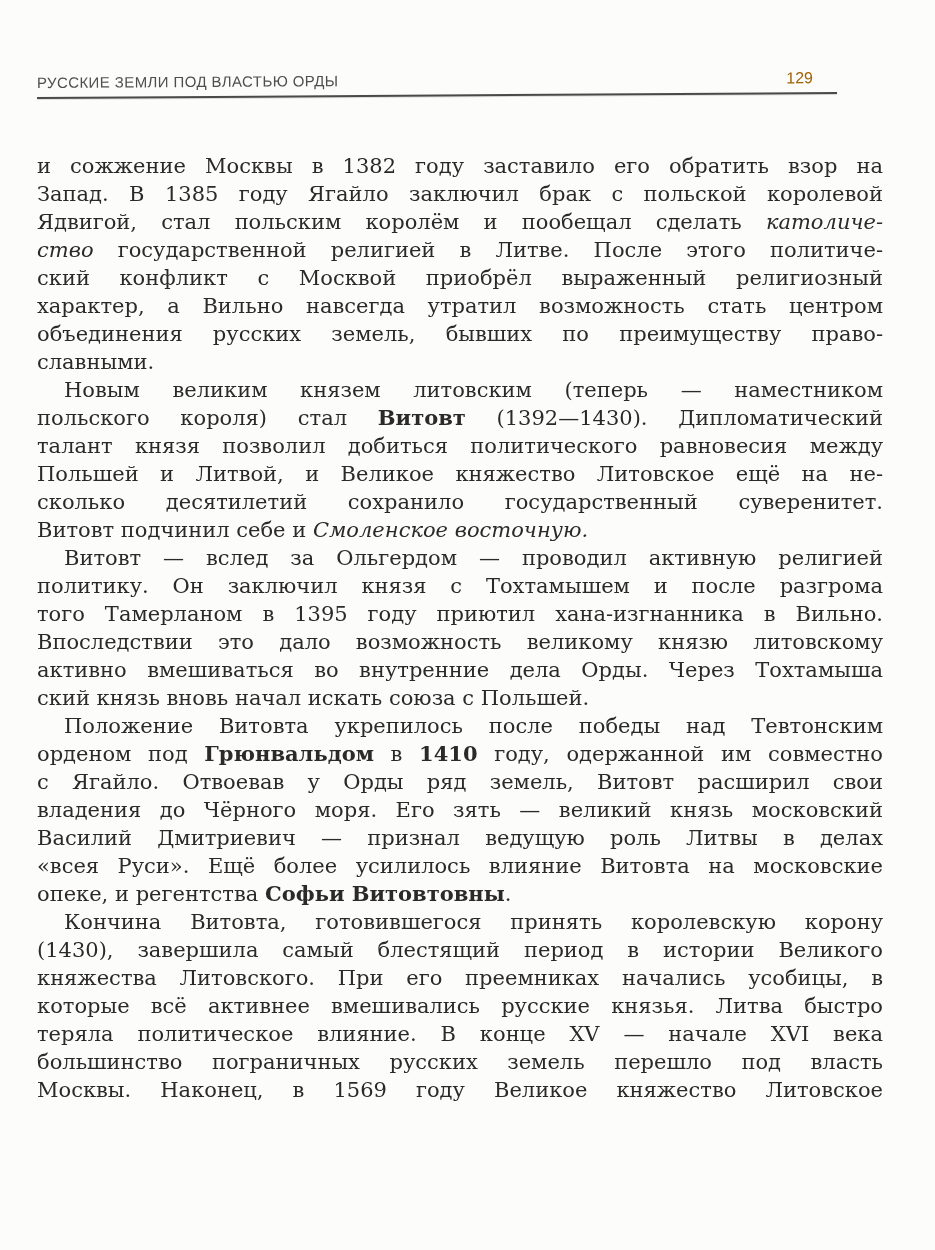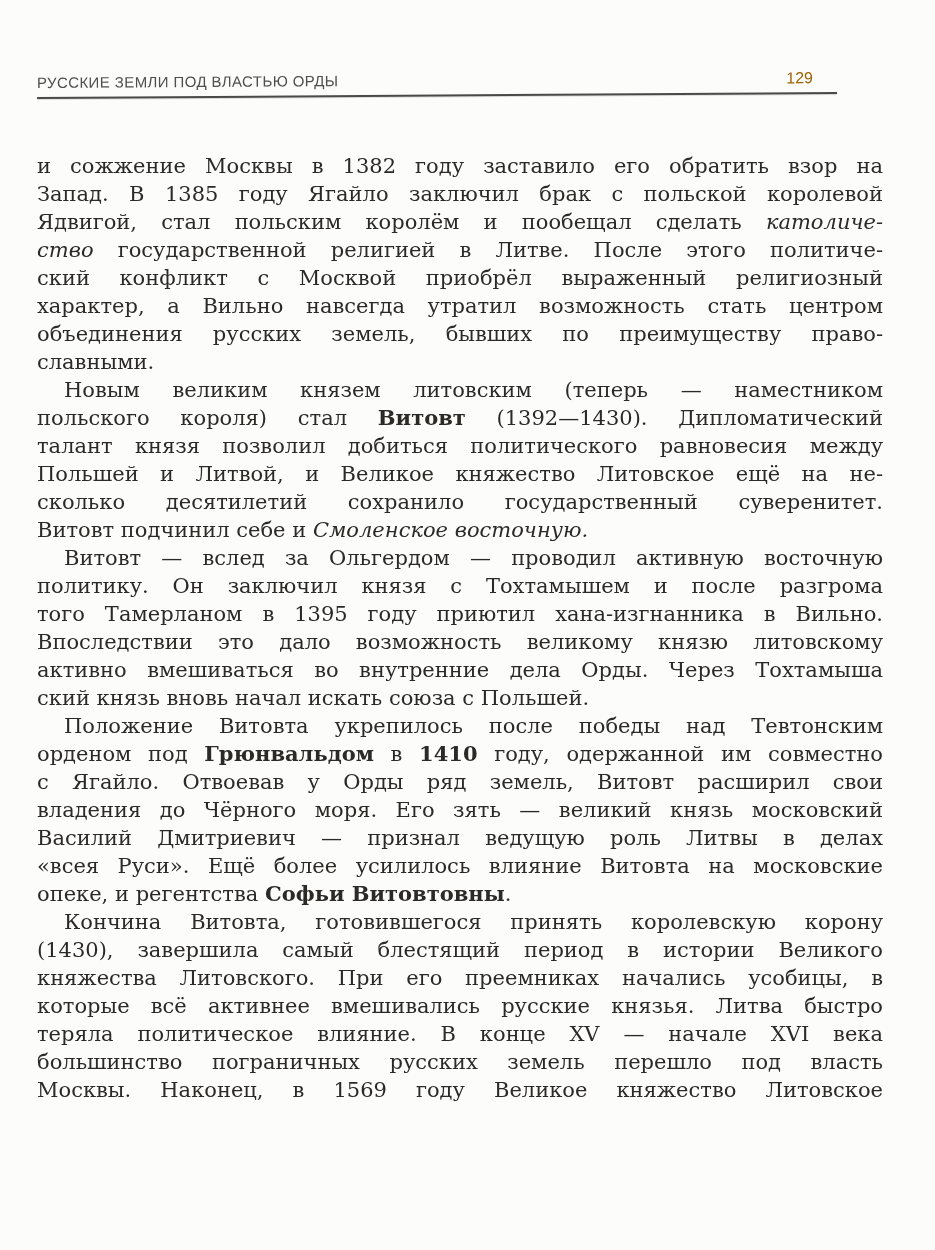--- a/index.html
+++ b/index.html
@@ -102,21 +102,21 @@
       </div>
       <div class="para">
         <div class="line just indent"><span class="seg">Новым великим князем литовским (теперь — наместником</span></div>
         <div class="line just"><span class="seg">польского короля) стал </span><span class="seg b">Витовт</span><span class="seg"> (1392—1430). Дипломатический</span></div>
         <div class="line just"><span class="seg">талант князя позволил добиться политического равновесия между</span></div>
         <div class="line just"><span class="seg">Польшей и Литвой, и Великое княжество Литовское ещё на не-</span></div>
         <div class="line just"><span class="seg">сколько десятилетий сохранило государственный суверенитет.</span></div>
         <div class="line"><span class="seg">Витовт подчинил себе и </span><span class="seg i">Смоленское восточную.</span></div>
       </div>
       <div class="para">
-        <div class="line just indent"><span class="seg">Витовт — вслед за Ольгердом — проводил активную восточную</span></div>
+        <div class="line just indent"><span class="seg">Витовт — вслед за Ольгердом — проводил активную религией</span></div>
         <div class="line just"><span class="seg">политику. Он заключил князя с Тохтамышем и после разгрома</span></div>
         <div class="line just"><span class="seg">того Тамерланом в 1395 году приютил хана-изгнанника в Вильно.</span></div>
         <div class="line just"><span class="seg">Впоследствии это дало возможность великому князю литовскому</span></div>
         <div class="line just"><span class="seg">активно вмешиваться во внутренние дела Орды. Через Тохтамыша</span></div>
       </div>
       <div class="para">
         <div class="line"><span class="seg">ский князь вновь начал искать союза с Польшей.</span></div>
       </div>
       <div class="para">
         <div class="line just indent"><span class="seg">Положение Витовта укрепилось после победы над Тевтонским</span></div>

